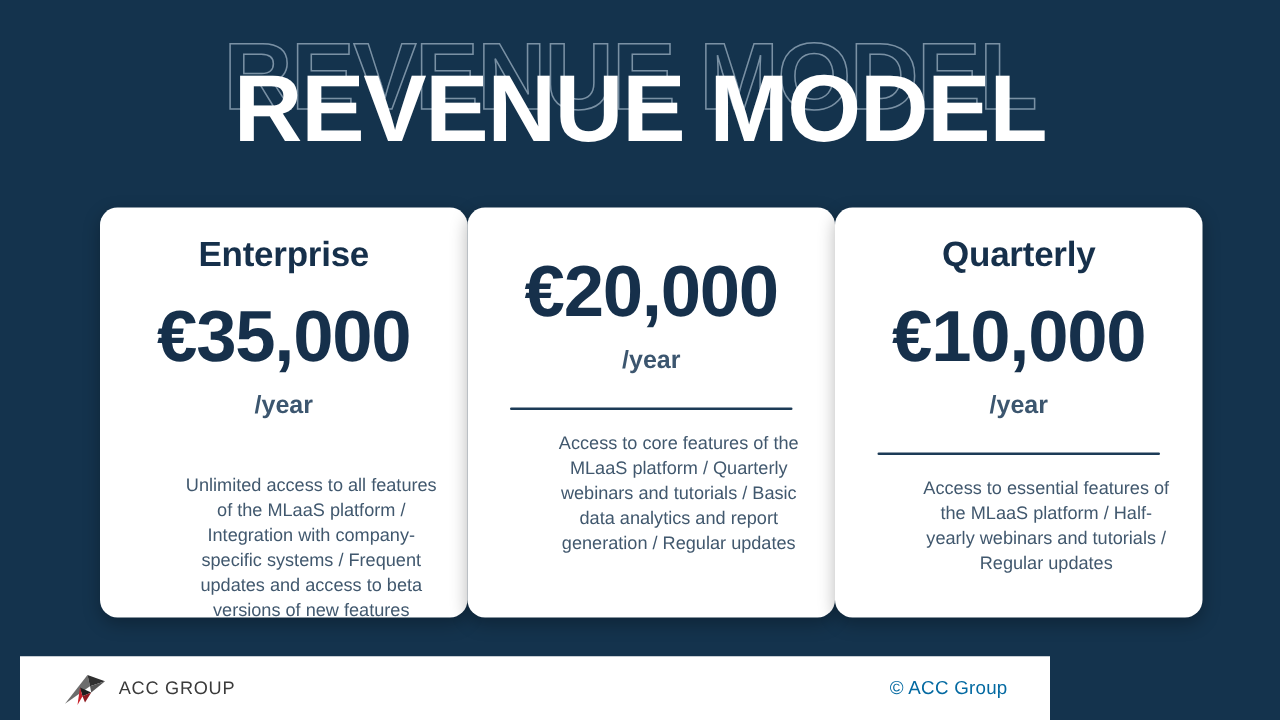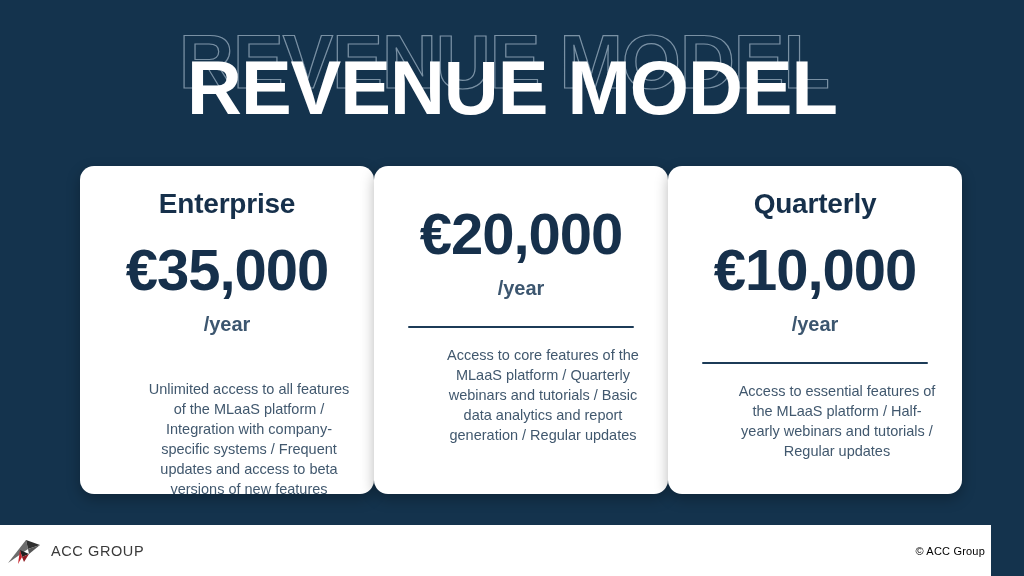--- a/index.html
+++ b/index.html
@@ -113,51 +113,51 @@
     color: #41586e;
     text-align: center;
     margin-top: 17px;
     padding: 0 6px;
     margin-left: 44px;
   }
 
   
   #footer {
     position: absolute;
-    left: 0;
+    left: 16px;
     top: 525px;
-    width: 991px;
+    width: 824px;
     height: 51px;
     background: #ffffff;
     display: flex;
     align-items: center;
     justify-content: space-between;
-    padding: 0 6px;
+    padding: 0 34px;
     box-sizing: border-box;
   }
   #brand {
     display: flex;
     align-items: center;
     gap: 9px;
   }
   #brand-logo-mark {
     width: 36px;
     height: 28px;
     display: block;
     flex: none;
   }
   #brand-name {
     font-size: 14.5px;
     color: #3a3a3a;
     letter-spacing: 0.6px;
     font-weight: 400;
   }
   #copyright {
-    font-size: 11px;
-    color: #000000;
+    font-size: 15px;
+    color: #0369a1;
     letter-spacing: 0.2px;
   }
 </style>
 </head>
 <body>
 
 <div id="slide">
 
   <div id="title-area">
     <div id="title-ghost" class="title-text">REVENUE MODEL</div>

